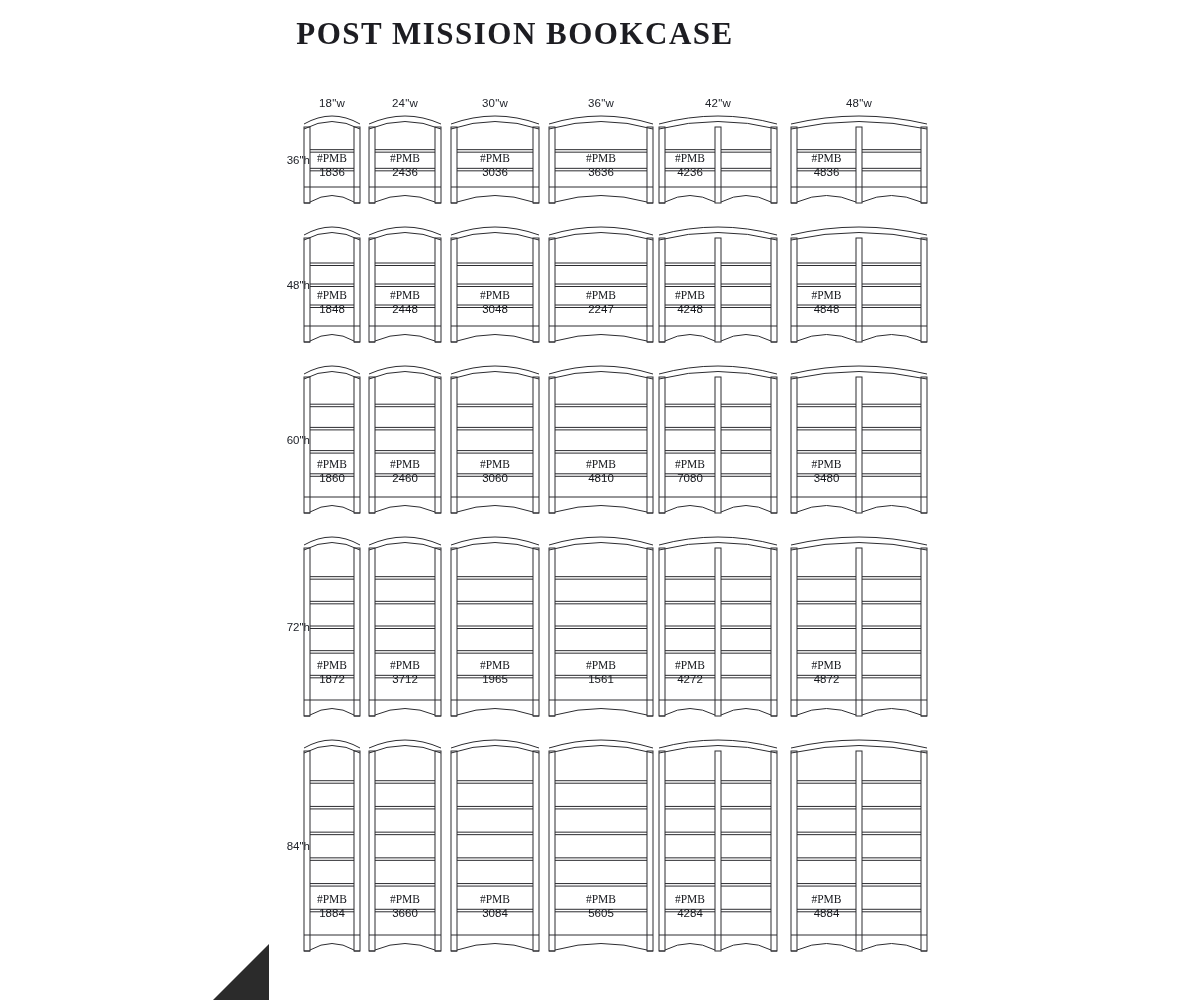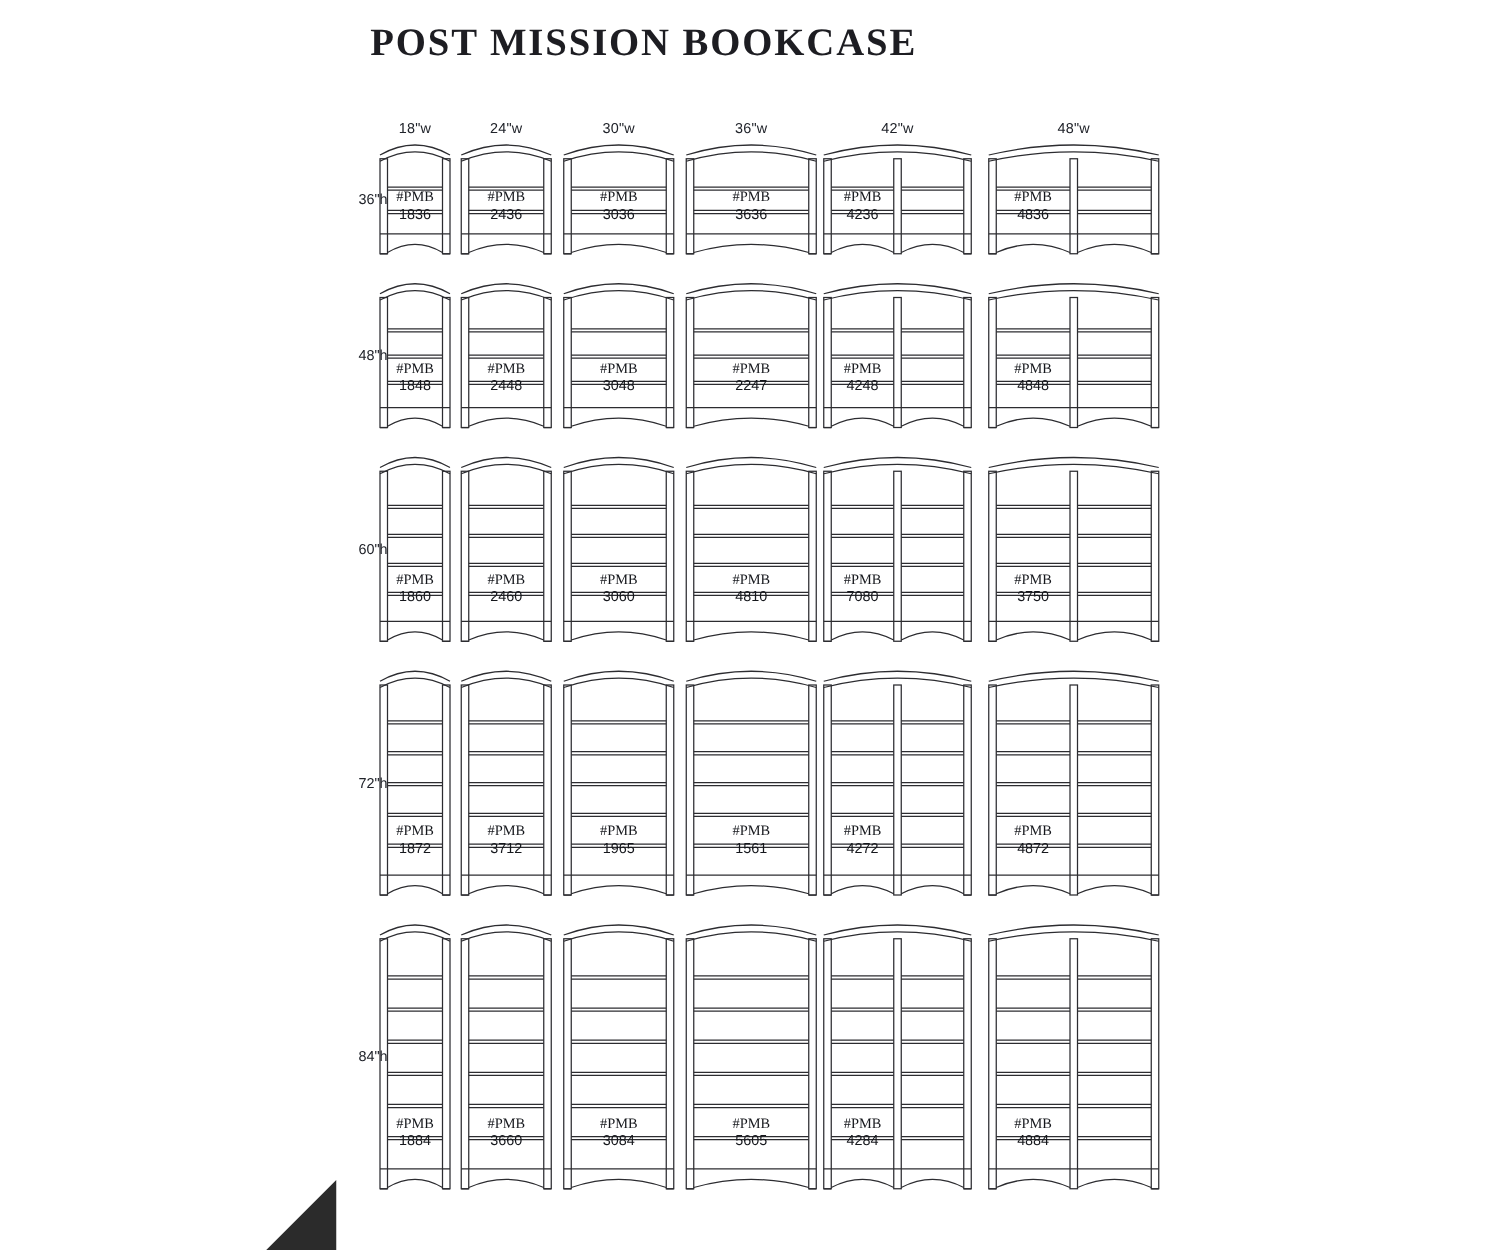--- a/index.html
+++ b/index.html
@@ -554,21 +554,21 @@
             <line x1="72" y1="114.8" x2="131" y2="114.8" stroke="#2c2c30" stroke-width="1"></line>
             <line x1="72" y1="117.3" x2="131" y2="117.3" stroke="#2c2c30" stroke-width="1"></line>
             <line x1="1" y1="138" x2="137" y2="138" stroke="#2c2c30" stroke-width="1"></line>
             <path d="M 7 153 Q 36.5 140 66 153" fill="none" stroke="#2c2c30" stroke-width="1"></path>
             <path d="M 72 153 Q 101.5 140 131 153" fill="none" stroke="#2c2c30" stroke-width="1"></path>
             <line x1="1" y1="154" x2="7" y2="154" stroke="#2c2c30" stroke-width="1"></line>
             <line x1="131" y1="154" x2="137" y2="154" stroke="#2c2c30" stroke-width="1"></line>
           </svg>
           <div class="label" style="left: -3.5px; top: 97.8px; width: 80px;">
             <span class="code">#PMB</span>
-            <span class="num">3750</span>
+            <span class="num">3480</span>
           </div>
         </div>
         <div class="unit" style="left: 3px; top: 444px; width: 58px; height: 196px;">
           <svg width="58" height="196" viewBox="0 0 58 196">
             <path d="M 1 15 Q 29 -1 57 15" fill="none" stroke="#2c2c30" stroke-width="1"></path>
             <path d="M 1 20 Q 29 5 57 20" fill="none" stroke="#2c2c30" stroke-width="1"></path>
             <rect x="1" y="18" width="6" height="168" fill="none" stroke="#2c2c30" stroke-width="1"></rect>
             <rect x="51" y="18" width="6" height="168" fill="none" stroke="#2c2c30" stroke-width="1"></rect>
             <line x1="7" y1="46.66666666666667" x2="51" y2="46.66666666666667" stroke="#2c2c30" stroke-width="1"></line>
             <line x1="7" y1="49.16666666666667" x2="51" y2="49.16666666666667" stroke="#2c2c30" stroke-width="1"></line>

